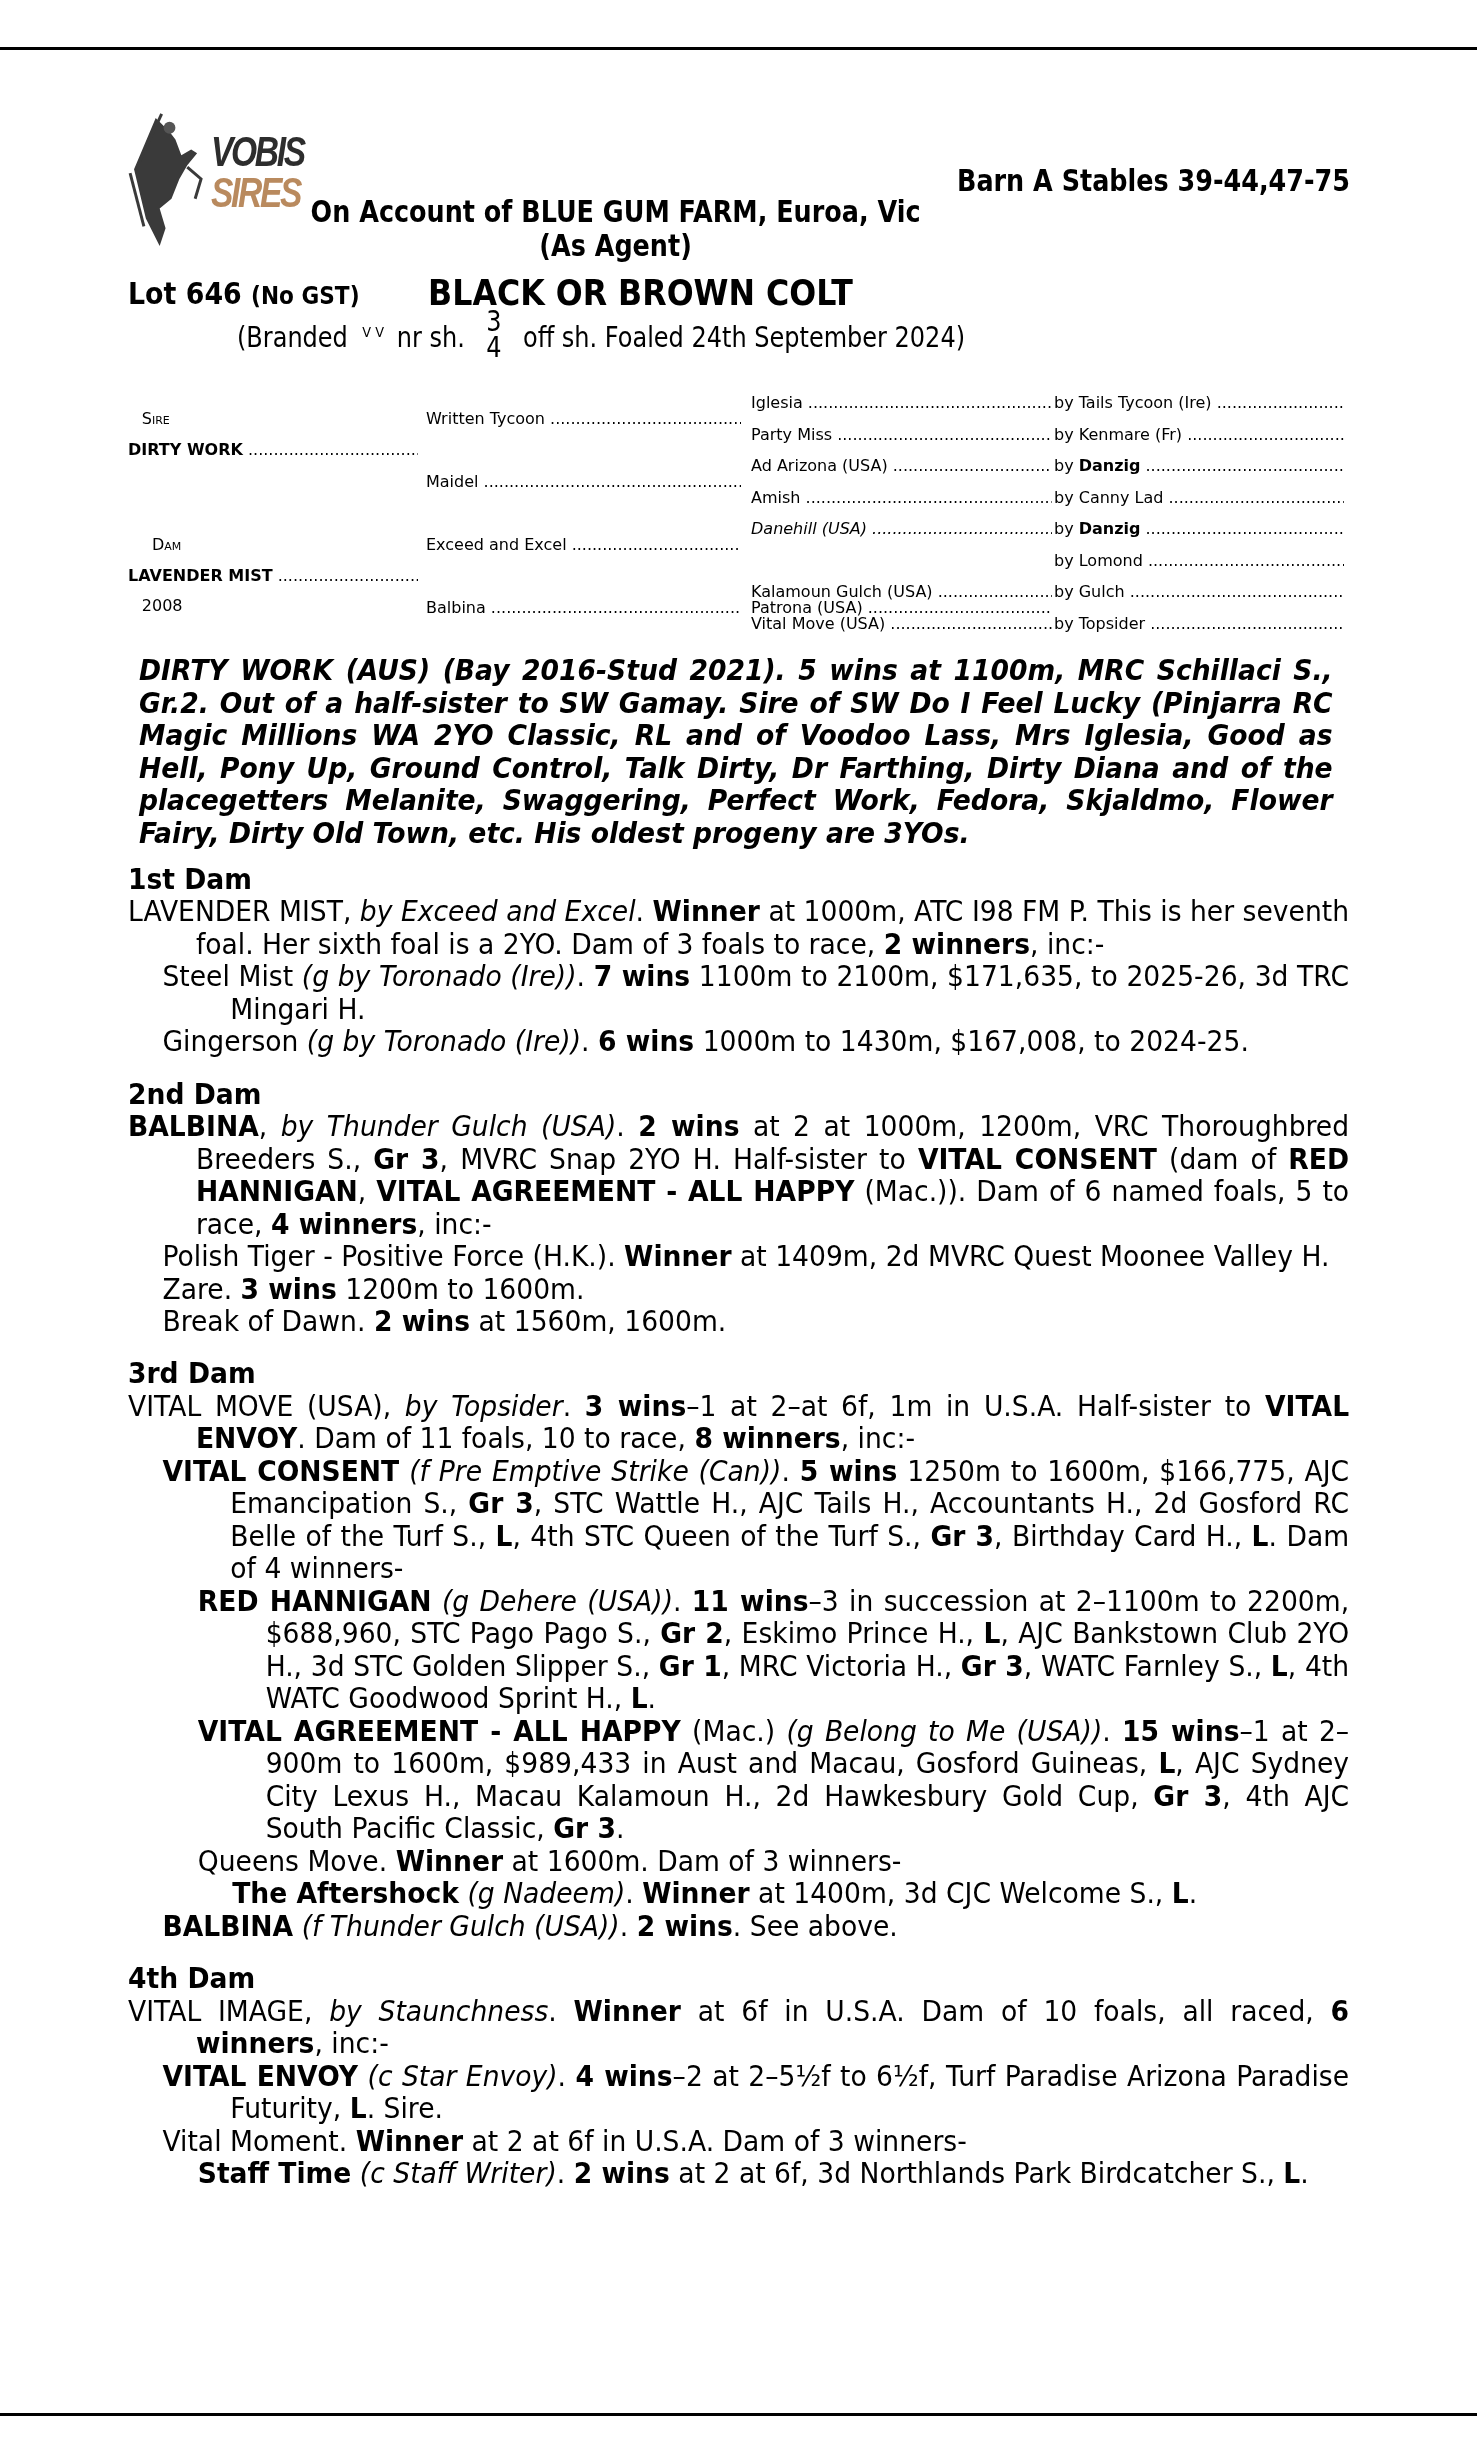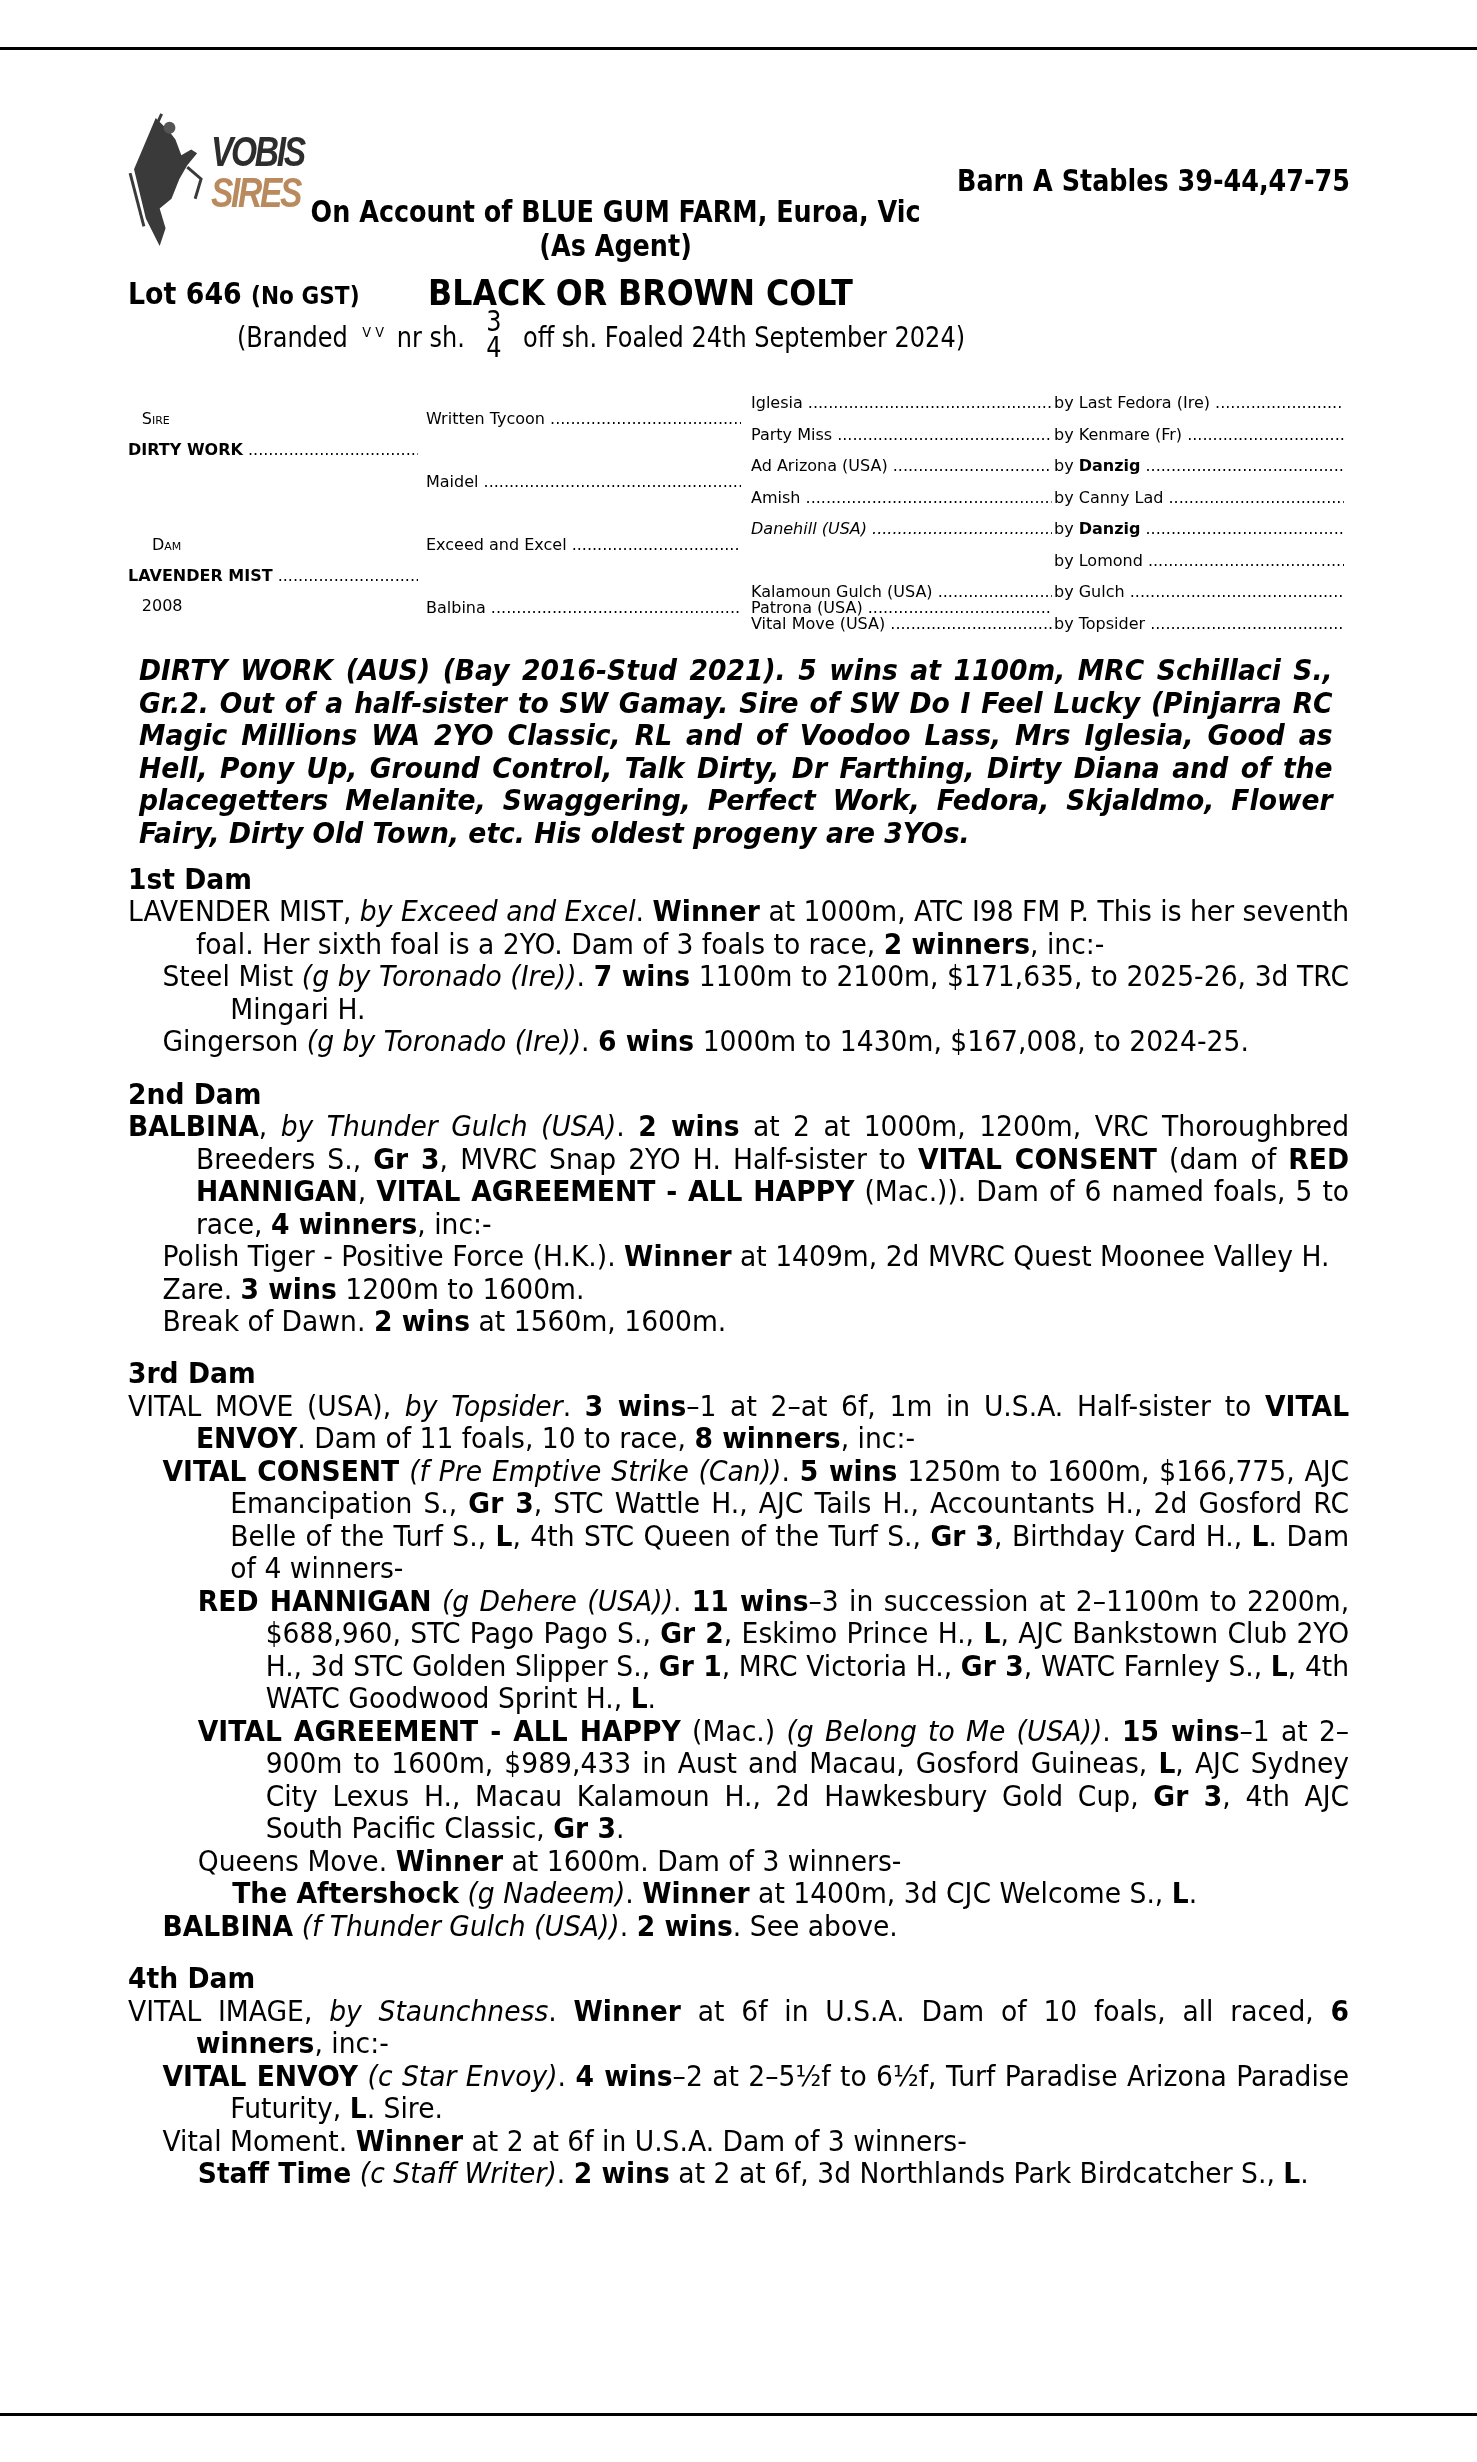--- a/index.html
+++ b/index.html
@@ -104,21 +104,21 @@
   <div class="cell" style="left:0; top:173px; width:290px;"><span class="b">LAVENDER MIST</span><span class="dots"></span></div>
   <div class="cell" style="left:13.8px; top:203px;">2008</div>
 
   <div class="cell" style="left:298px; top:15.8px; width:315px;"><span>Written Tycoon</span><span class="dots"></span></div>
   <div class="cell" style="left:298px; top:79px; width:315px;"><span>Maidel</span><span class="dots"></span></div>
   <div class="cell" style="left:298px; top:142px; width:315px;"><span>Exceed and Excel</span><span class="dots"></span></div>
   <div class="cell" style="left:298px; top:205px; width:315px;"><span>Balbina</span><span class="dots"></span></div>
 
   <div id="gen3">
       <div class="cell" style="left: 623px; top: 0px; width: 301px;"><span>Iglesia</span><span class="dots"></span></div>
-      <div class="cell" style="left: 926px; top: 0px; width: 290px;"><span>by</span> <span class="">Last Fedora (Ire)</span><span class="dots"></span></div>
+      <div class="cell" style="left: 926px; top: 0px; width: 290px;"><span>by</span> <span class="">Tails Tycoon (Ire)</span><span class="dots"></span></div>
       <div class="cell" style="left: 623px; top: 31.5px; width: 301px;"><span>Party Miss</span><span class="dots"></span></div>
       <div class="cell" style="left: 926px; top: 31.5px; width: 290px;"><span>by</span> <span class="">Kenmare (Fr)</span><span class="dots"></span></div>
       <div class="cell" style="left: 623px; top: 63px; width: 301px;"><span>Ad Arizona (USA)</span><span class="dots"></span></div>
       <div class="cell" style="left: 926px; top: 63px; width: 290px;"><span>by</span> <span class="b">Danzig</span><span class="dots"></span></div>
       <div class="cell" style="left: 623px; top: 95px; width: 301px;"><span>Amish</span><span class="dots"></span></div>
       <div class="cell" style="left: 926px; top: 95px; width: 290px;"><span>by</span> <span class="">Canny Lad</span><span class="dots"></span></div>
       <div class="cell" style="left: 623px; top: 126px; width: 301px; font-style: italic;"><span>Danehill (USA)</span><span class="dots"></span></div>
       <div class="cell" style="left: 926px; top: 126px; width: 290px;"><span>by</span> <span class="b">Danzig</span><span class="dots"></span></div>
       <div class="cell" style="left: 623px; top: 158px; width: 301px; margin-top: 47px;"><span>Patrona (USA)</span><span class="dots"></span></div>
       <div class="cell" style="left: 926px; top: 158px; width: 290px;"><span>by</span> <span class="">Lomond</span><span class="dots"></span></div>

